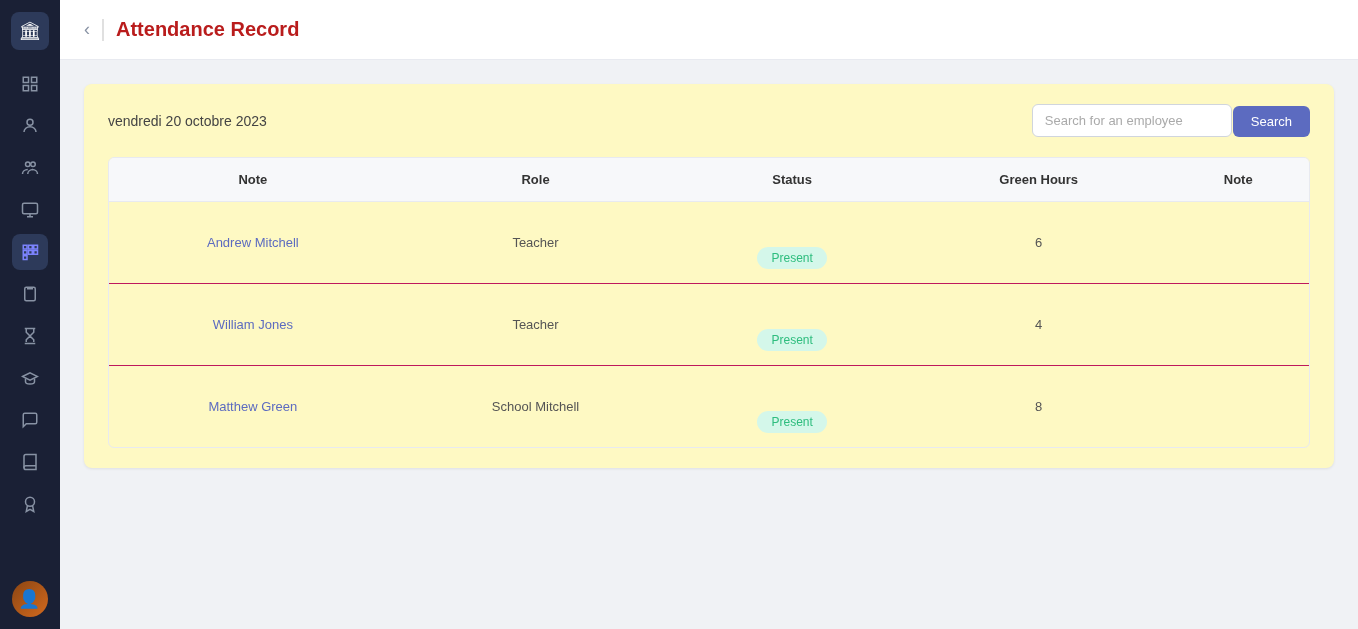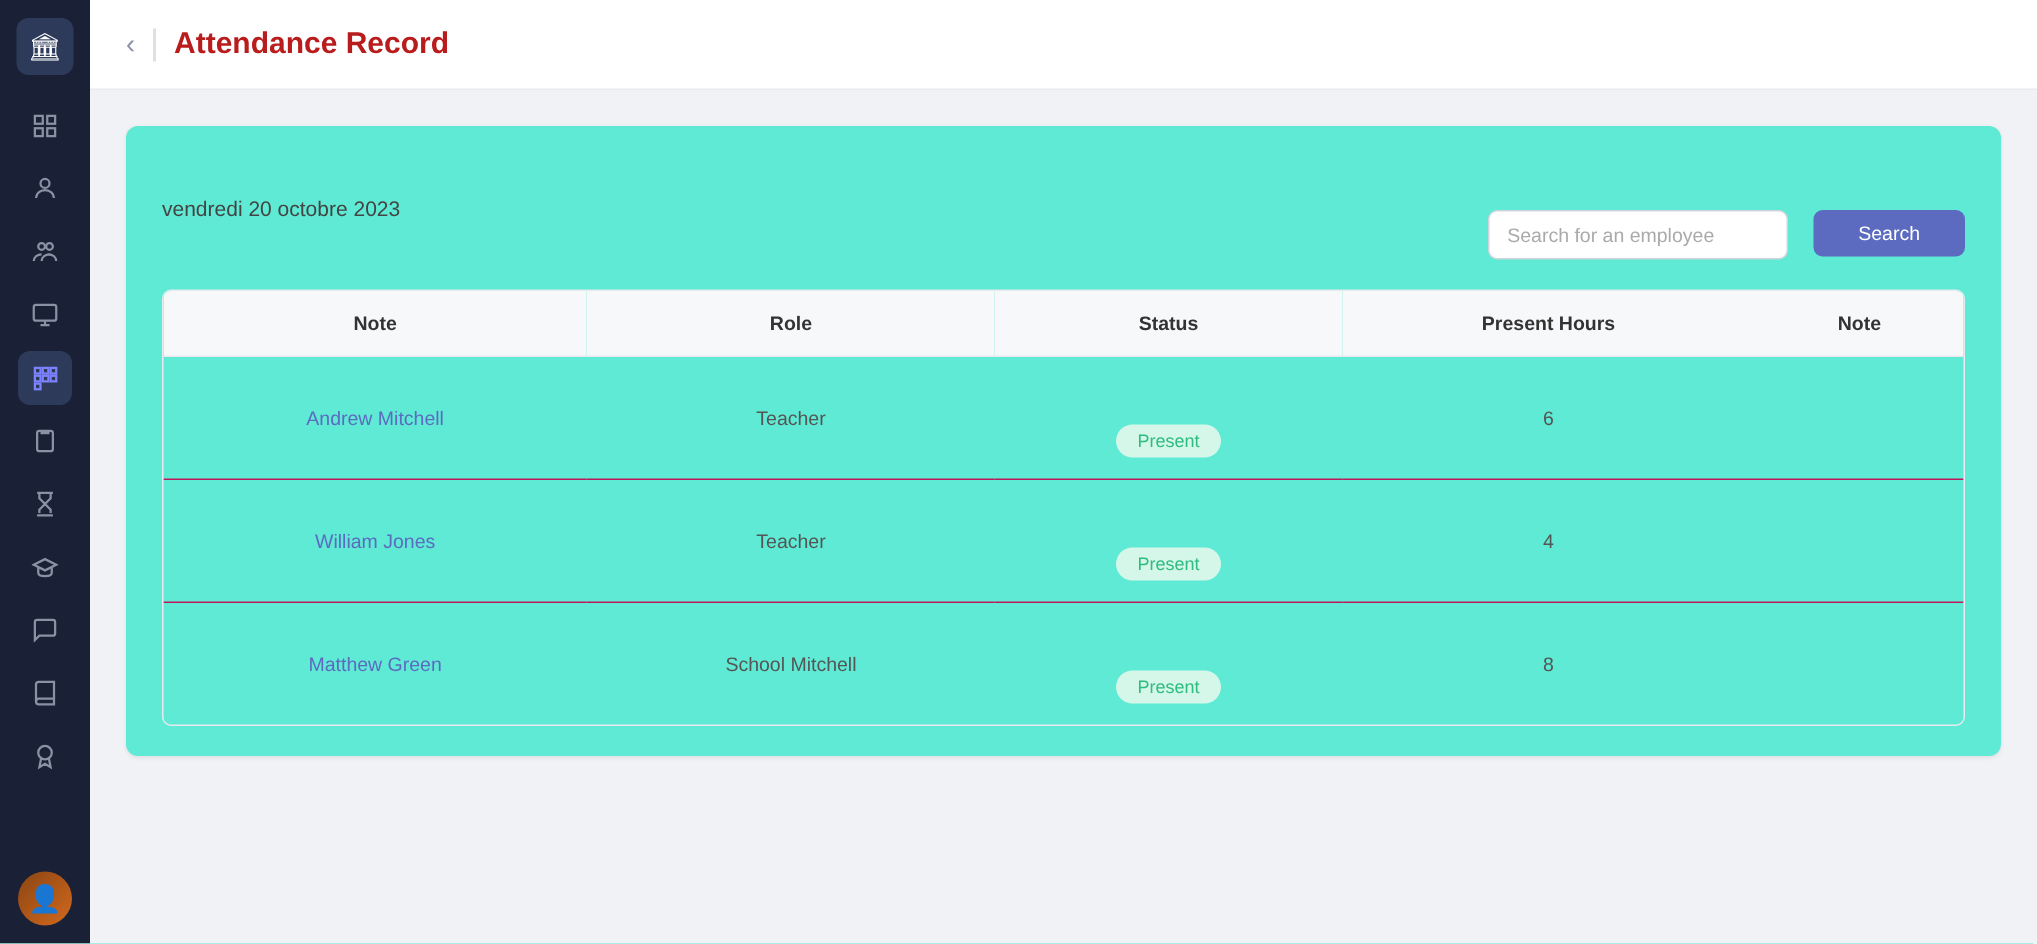--- a/index.html
+++ b/index.html
@@ -99,59 +99,58 @@
 
     
     .content {
       flex: 1;
       padding: 24px;
       overflow-y: auto;
     }
 
     
     .card {
-      background: #5eead4;
+      background: #fef9c3;
       border-radius: 8px;
       padding: 20px 24px;
       box-shadow: 0 1px 3px rgba(0,0,0,0.08);
     }
 
     
     .toolbar {
       display: flex;
       align-items: center;
       justify-content: space-between;
       margin-bottom: 20px;
     }
     .date-label {
       font-size: 14px;
       color: #444;
     }
     .search-area {
       display: flex;
-      align-items: flex-start;
-      gap: 17px;
-      margin-top: 36px;
+      align-items: flex-end;
+      gap: 1px;
     }
     .search-input {
       border: 1px solid #d0d5dd;
       border-radius: 6px;
       padding: 8px 12px;
       font-size: 13px;
       color: #666;
       outline: none;
       width: 200px;
     }
     .search-input::placeholder { color: #aaa; }
     .search-btn {
       background: #5c6bc0;
       color: white;
       border: none;
       border-radius: 6px;
-      padding: 8px 30px;
+      padding: 8px 18px;
       font-size: 13px;
       font-weight: 500;
       cursor: pointer;
     }
 
     
     .table-wrapper {
       border: 1px solid #e8eaf0;
       border-radius: 6px;
       overflow: hidden;
@@ -299,21 +298,21 @@
         </div>
       </div>
 
       <div class="table-wrapper">
         <table>
           <thead>
             <tr>
               <th>Note</th>
               <th>Role</th>
               <th>Status</th>
-              <th>Present Hours</th>
+              <th>Green Hours</th>
               <th>Note</th>
             </tr>
           </thead>
           <tbody id="table-body">
           <tr>
       <td style="color:#5c6bc0;">Andrew Mitchell</td>
       <td>Teacher</td>
       <td>
         <span class="status-badge">Present</span>
       </td>

